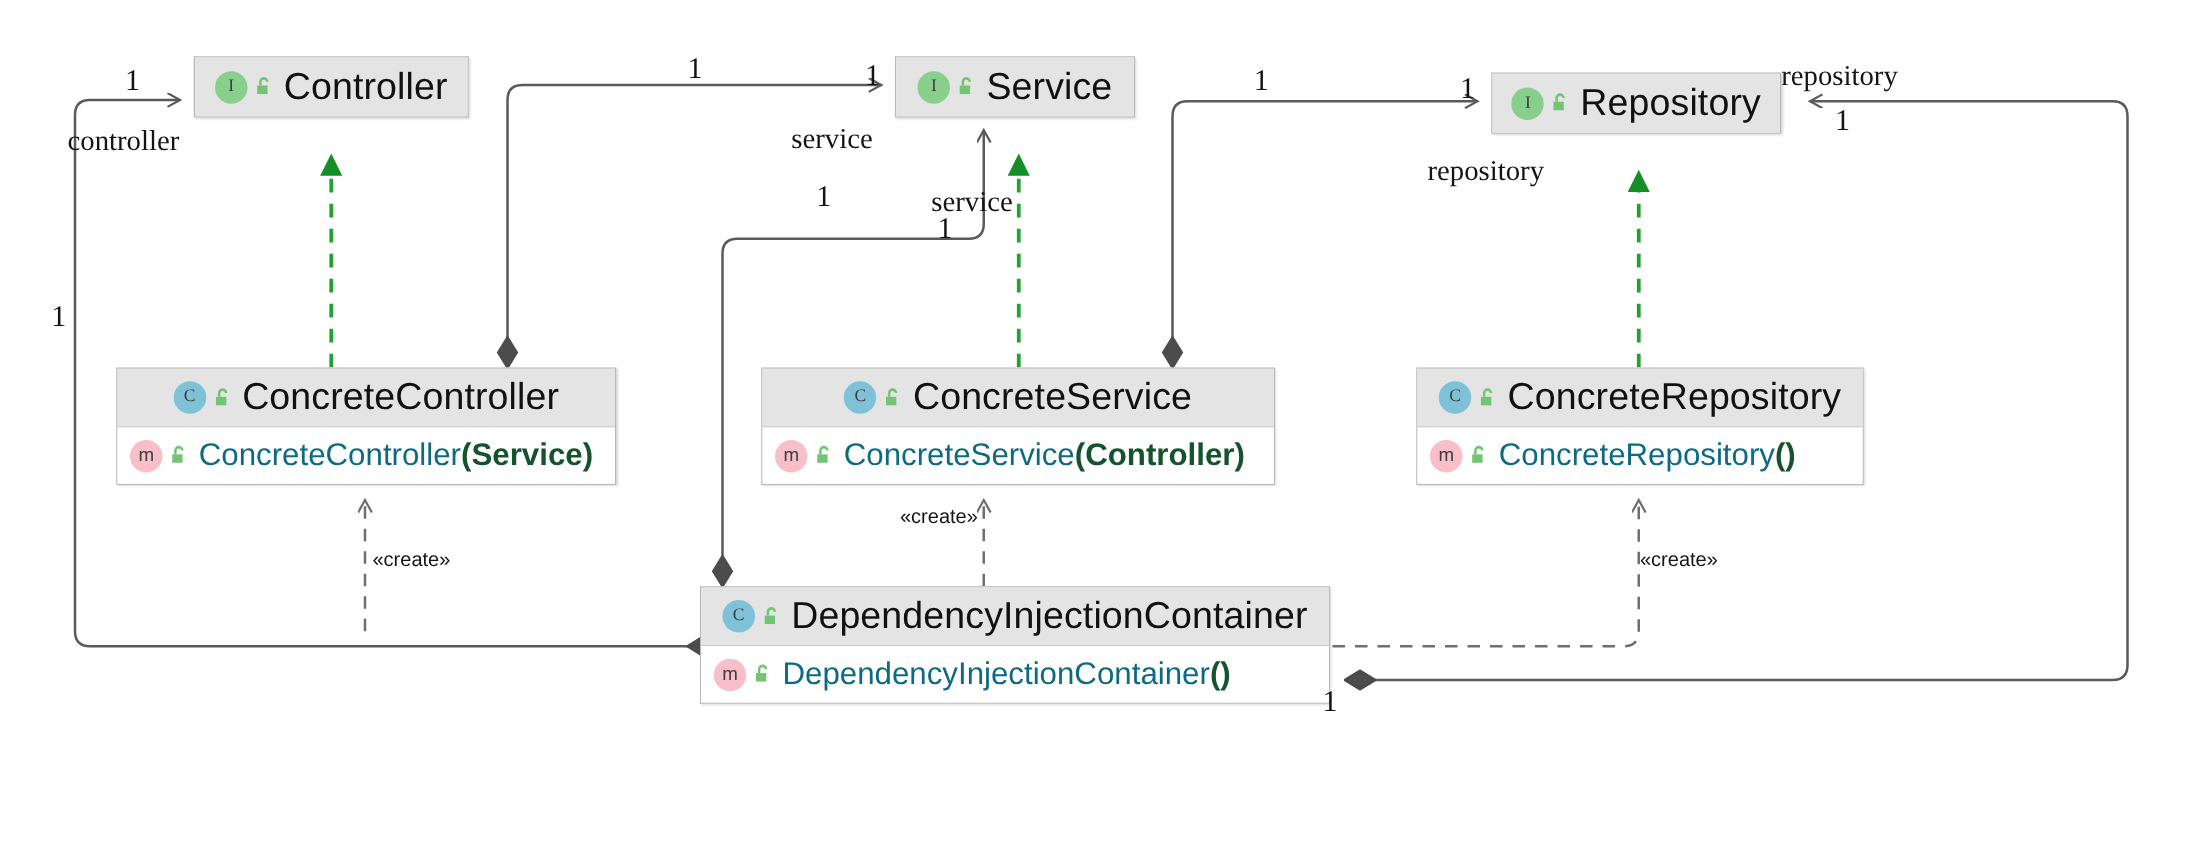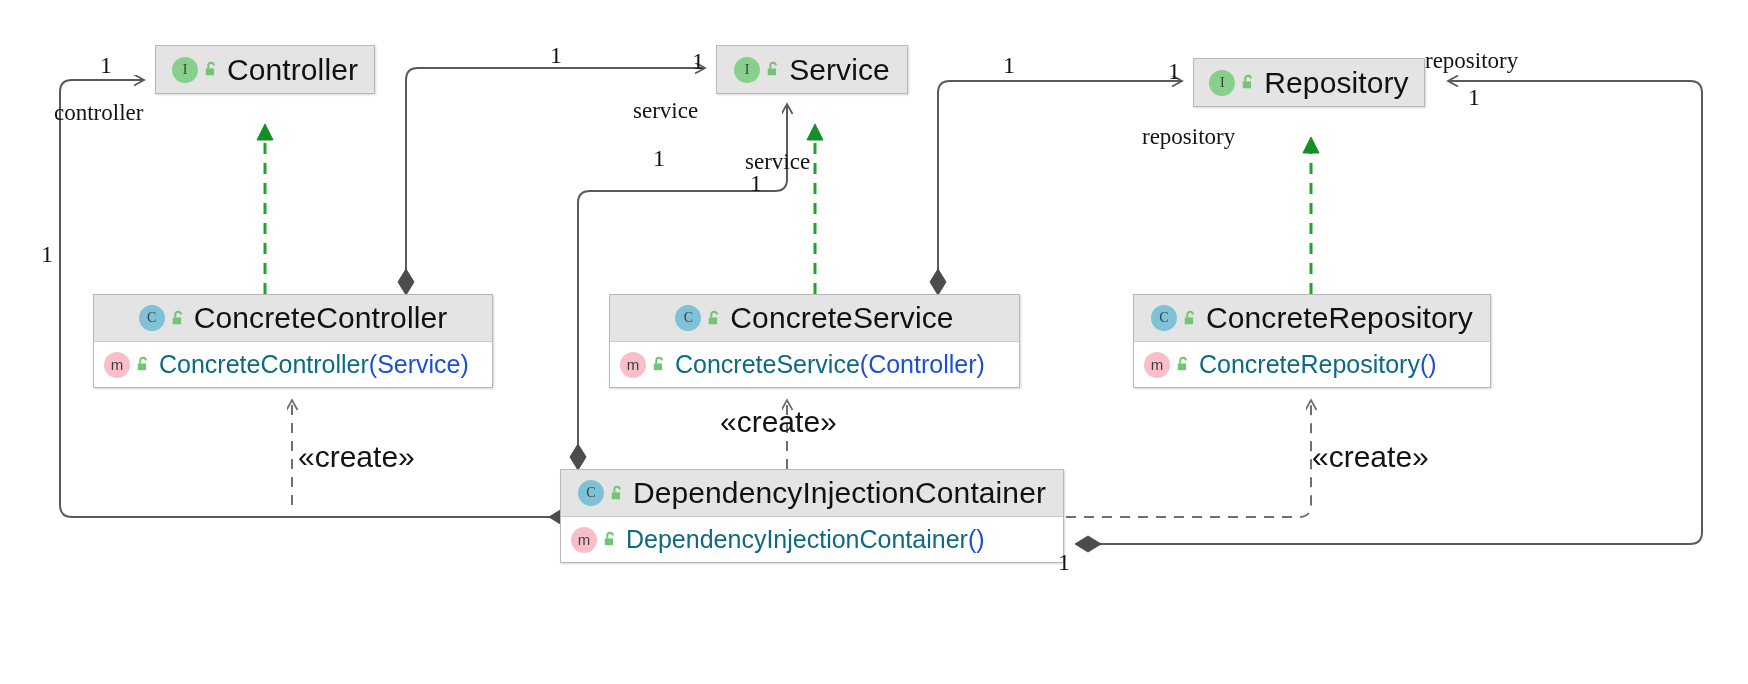--- a/index.html
+++ b/index.html
@@ -62,22 +62,22 @@
     background: #ffffff;
     white-space: nowrap;
   }
   .member-text {
     font-size: 25px;
     color: #0d6a83;
     white-space: nowrap;
   }
   .member-args {
     font-size: 25px;
-    color: #1d4ed8;
-    font-weight: normal;
+    color: #14532d;
+    font-weight: bold;
   }
   
   .icon-wrap {
     display: inline-flex;
     align-items: center;
     margin-right: 7px;
     flex: 0 0 auto;
   }
   .badge {
     width: 26px;
@@ -116,21 +116,21 @@
     font-size: 23px;
     color: #141414;
     white-space: nowrap;
     font-family: "Liberation Serif", serif;
   }
   .edge-label.mult {
     font-size: 24px;
   }
   .edge-label.stereo {
     font-family: "Liberation Sans", sans-serif;
-    font-size: 30px;
+    font-size: 16px;
   }
 </style>
 </head>
 <body>
 
 <div id="diagram-root">
 
   <svg class="canvas" viewBox="0 0 1748 684" xmlns="http://www.w3.org/2000/svg">
     <defs>
       <marker id="openArrow" markerWidth="16" markerHeight="16" refX="11" refY="5.5" orient="auto" markerUnits="userSpaceOnUse">

